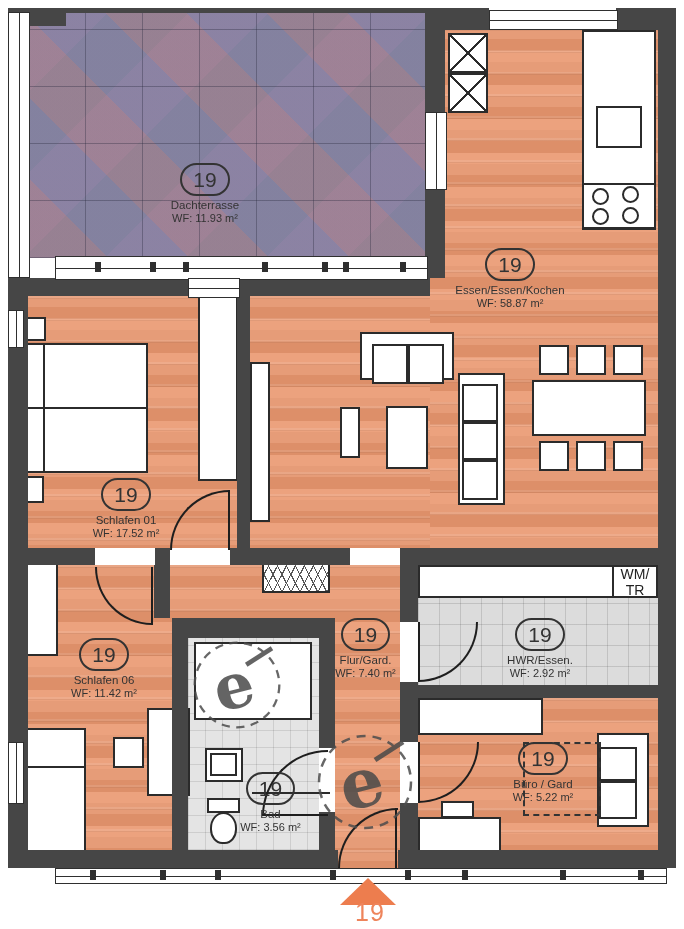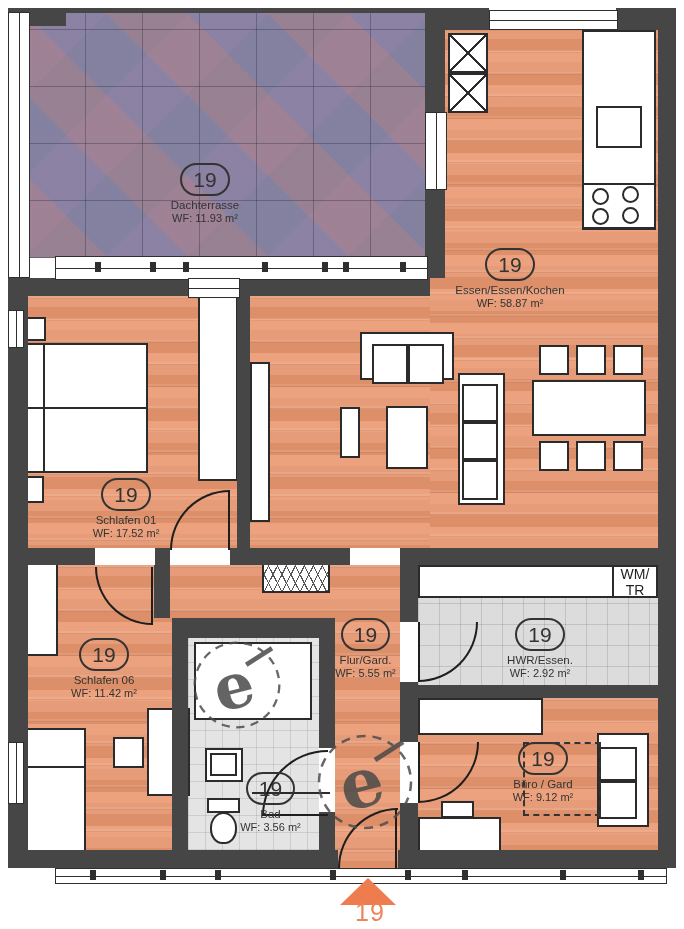--- a/index.html
+++ b/index.html
@@ -238,34 +238,34 @@
     <div class="rarea">WF: 17.52 m²</div>
   </div>
   <div class="rlabel" style="left:44px;top:638px;width:120px;">
     <div class="badge">19</div>
     <div class="rname">Schlafen 06</div>
     <div class="rarea">WF: 11.42 m²</div>
   </div>
   <div class="rlabel" style="left:318px;top:618px;width:95px;">
     <div class="badge">19</div>
     <div class="rname">Flur/Gard.</div>
-    <div class="rarea">WF: 5.55 m²</div>
+    <div class="rarea">WF: 7.40 m²</div>
   </div>
   <div class="rlabel" style="left:490px;top:618px;width:100px;">
     <div class="badge">19</div>
     <div class="rname">HWR/Essen.</div>
     <div class="rarea">WF: 2.92 m²</div>
   </div>
   <div class="rlabel" style="left:228px;top:772px;width:85px;">
     <div class="badge">19</div>
     <div class="rname">Bad</div>
     <div class="rarea">WF: 3.56 m²</div>
   </div>
   <div class="rlabel" style="left:488px;top:742px;width:110px;">
     <div class="badge">19</div>
     <div class="rname">Büro / Gard</div>
-    <div class="rarea">WF: 9.12 m²</div>
+    <div class="rarea">WF: 5.22 m²</div>
   </div>
 
   <div class="tri" style="left:340px;top:878px;"></div>
   <div class="entnum" style="left:355px;top:898px;">19</div>
 
 </div>
 
 </body></html>

